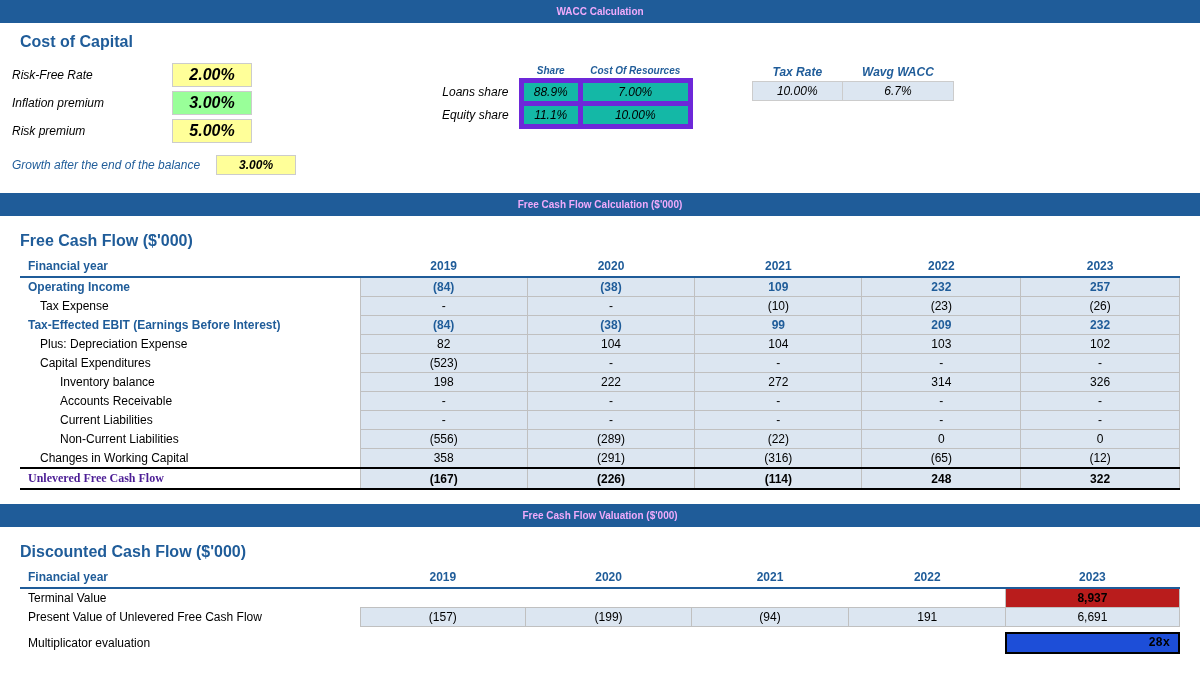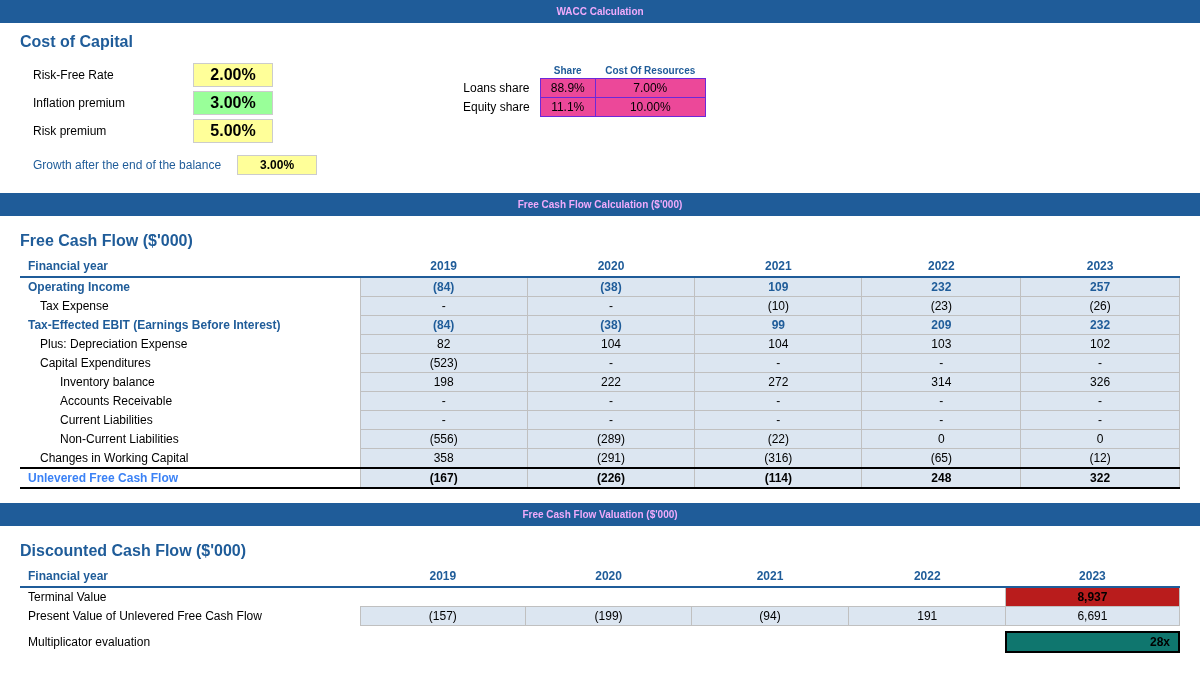--- a/index.html
+++ b/index.html
@@ -18,21 +18,22 @@
       font-weight: bold;
       padding: 6px 0;
     }
     .section-title {
       color: #1f5c99;
       font-size: 16px;
       font-weight: bold;
       padding: 10px 20px 6px 20px;
     }
     .wacc-section {
-      padding: 6px 20px 10px 33px;
+      padding: 6px 20px 10px 12px;
+      font-style: italic;
     }
     .wacc-grid {
       display: flex;
       align-items: flex-start;
       gap: 40px;
     }
     .wacc-left {
       min-width: 380px;
     }
     .wacc-row {
@@ -63,22 +64,22 @@
       color: #1f5c99;
       font-weight: bold;
       text-align: center;
       padding: 2px 10px;
       font-size: 10px;
     }
     .share-table td {
       text-align: center;
       padding: 2px 10px;
       font-size: 12px;
-      border: 1px solid #6d28d9;
-      background: #ec4899;
+      border: 5px solid #6d28d9;
+      background: #14b8a6;
     }
     .share-label-col {
       background: #fff !important;
       border: none !important;
       text-align: right;
       padding-right: 6px;
     }
     .wacc-right {
       min-width: 260px;
     }
@@ -194,23 +195,24 @@
       text-align: center;
     }
     .dcf-table td.label-col {
       text-align: left;
     }
     .npv-row td {
       font-weight: bold;
       color: #1f5c99;
     }
     .multi-value {
-      background: #0f766e;
+      background: #1d4ed8;
       border: 2px solid #000 !important;
       font-weight: bold;
+      font-family: Liberation Mono, monospace;
     }
     .terminal-value {
       background: #b91c1c;
       border: 1px solid #c0c0c0;
       font-weight: bold;
     }
   </style>
 </head>
 <body>
 
@@ -256,20 +258,36 @@
             </tr>
             <tr>
               <td class="share-label-col">Equity share</td>
               <td class="cell-gray">11.1%</td>
               <td class="cell-gray">10.00%</td>
             </tr>
           </tbody>
         </table>
       </div>
 
+      <div class="wacc-right">
+        <table class="tax-table">
+          <thead>
+            <tr>
+              <th>Tax Rate</th>
+              <th>Wavg WACC</th>
+            </tr>
+          </thead>
+          <tbody>
+            <tr>
+              <td class="cell-gray">10.00%</td>
+              <td class="cell-gray">6.7%</td>
+            </tr>
+          </tbody>
+        </table>
+      </div>
     </div>
 
     <div class="growth-row">
       <span class="growth-label">Growth after the end of the balance</span>
       <span class="growth-value">3.00%</span>
     </div>
   </div>
 </div>
 
 <div class="section-header" style="margin-top:8px;">
@@ -365,21 +383,21 @@
         </tr>
         <tr>
           <td class="label-col indent1">Changes in Working Capital</td>
           <td class="cell-gray">358</td>
           <td class="cell-gray">(291)</td>
           <td class="cell-gray">(316)</td>
           <td class="cell-gray">(65)</td>
           <td class="cell-gray">(12)</td>
         </tr>
         <tr class="row-total">
-          <td class="label-col" style="color: #3b82f6;">Unlevered Free Cash Flow</td>
+          <td class="label-col" style="color: #4c1d95; font-family: Liberation Serif, serif;">Unlevered Free Cash Flow</td>
           <td class="cell-gray">(167)</td>
           <td class="cell-gray">(226)</td>
           <td class="cell-gray">(114)</td>
           <td class="cell-gray">248</td>
           <td class="cell-gray">322</td>
         </tr>
       </tbody>
   </table>
 </div>
 

